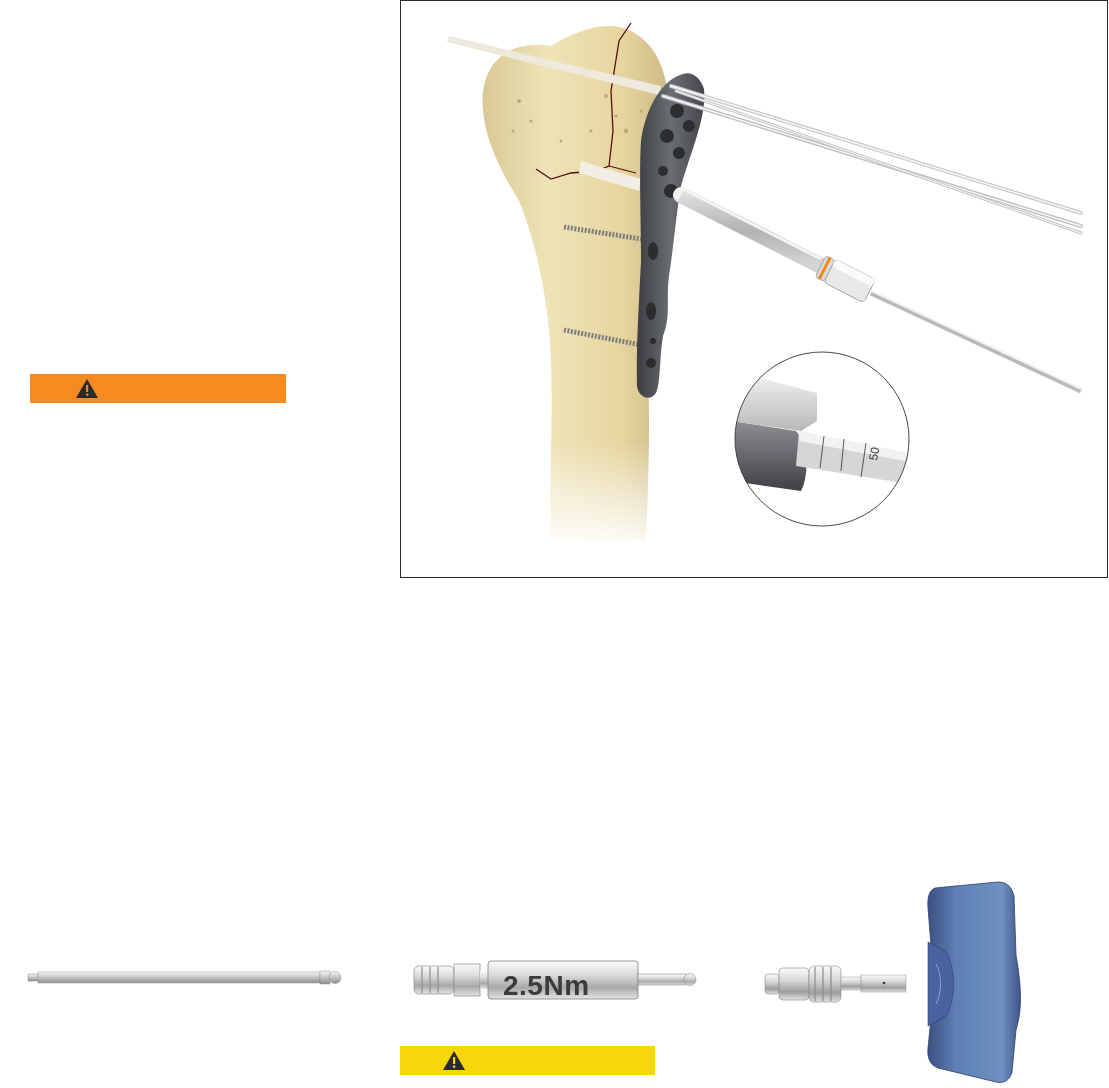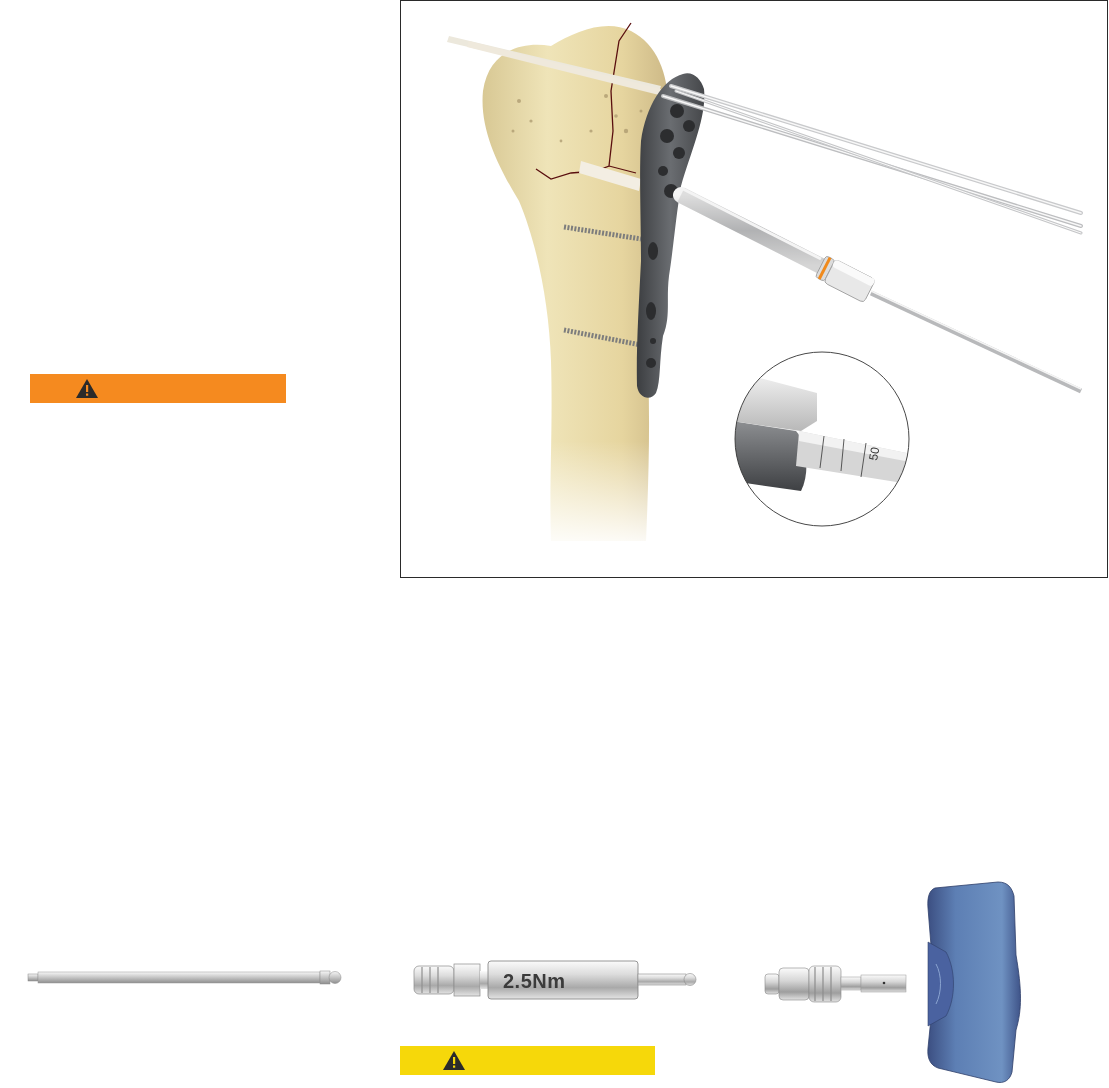--- a/index.html
+++ b/index.html
@@ -24,21 +24,21 @@
   #figure-frame {
     position: absolute; left: 400px; top: 0px; width: 708px; height: 578px;
     box-sizing: border-box; border: 1.5px solid #2a2a2a; background: #fff; overflow: hidden;
   }
   #figure-frame svg { position: absolute; left: 0; top: 0; }
 
   
   .instrument { position: absolute; }
   #torque-label {
     position: absolute; left: 93px; top: 13px;
-    font-family: "Liberation Sans", sans-serif; font-weight: bold; font-size: 20px;
+    font-family: "Liberation Sans", sans-serif; font-weight: bold; font-size: 28px;
     color: #3b3b3b; letter-spacing: 0.5px;
   }
 </style>
 </head>
 <body>
 
 <div id="warning-banner" class="banner">
   <svg class="tri" style="left:45px;top:4px" width="24" height="21" viewBox="0 0 24 21">
     <polygon points="12,1 23,20 1,20" fill="#2a2a2a"></polygon>
     <rect x="11" y="7" width="2.2" height="7" fill="#f58a1f"></rect>

